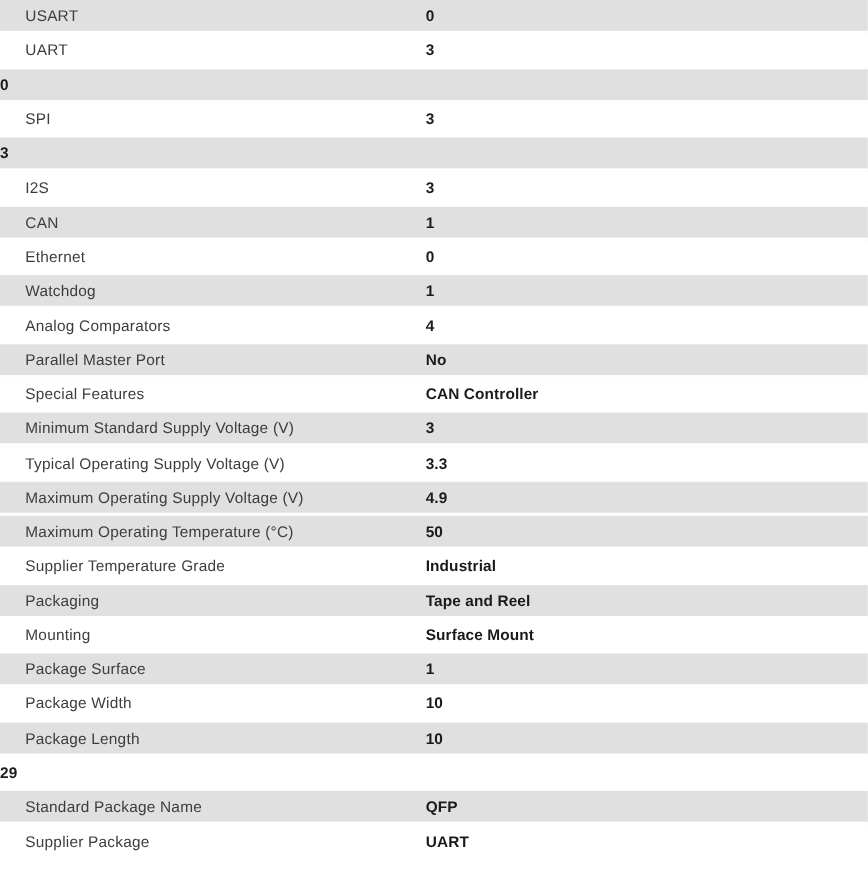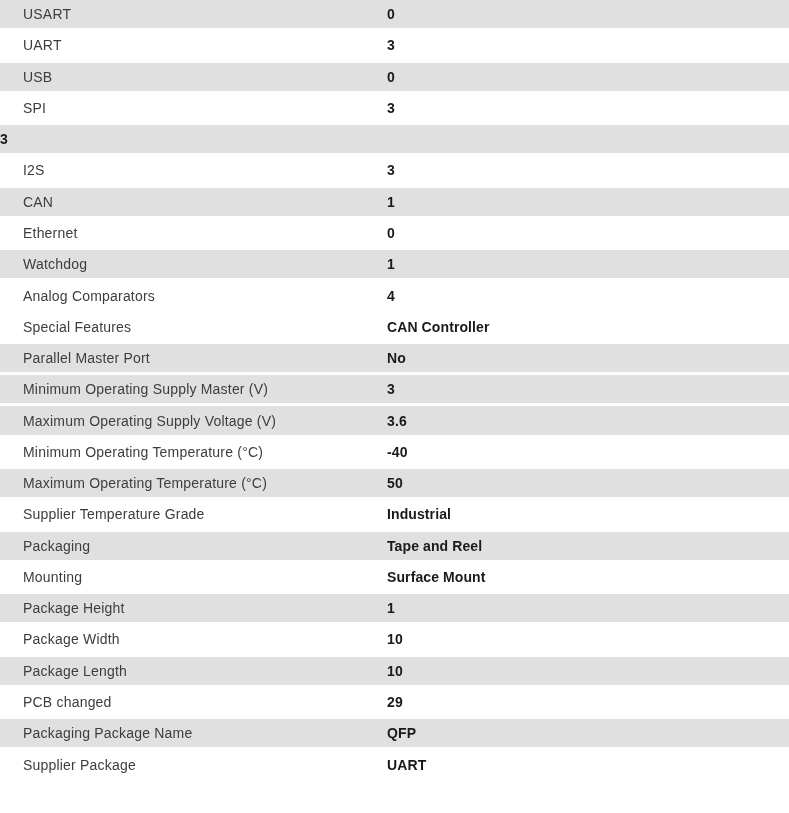--- a/index.html
+++ b/index.html
@@ -54,21 +54,20 @@
     <div class="cell label">USART</div>
     <div class="cell value">0</div>
   </div>
 
   <div class="row white">
     <div class="cell label">UART</div>
     <div class="cell value">3</div>
   </div>
 
   <div class="row gray">
-    <div class="cell label">USB</div>
     <div class="cell value">0</div>
   </div>
 
   <div class="row white">
     <div class="cell label">SPI</div>
     <div class="cell value">3</div>
   </div>
 
   <div class="row gray">
     <div class="cell value">3</div>
@@ -92,45 +91,45 @@
   <div class="row gray">
     <div class="cell label">Watchdog</div>
     <div class="cell value">1</div>
   </div>
 
   <div class="row white">
     <div class="cell label">Analog Comparators</div>
     <div class="cell value">4</div>
   </div>
 
+  <div class="row gray">
+    <div class="cell label">Parallel Master Port</div>
+    <div class="cell value">No</div>
+  </div>
+
   <div class="row white">
     <div class="cell label">Special Features</div>
     <div class="cell value">CAN Controller</div>
   </div>
 
   <div class="row gray">
-    <div class="cell label">Parallel Master Port</div>
-    <div class="cell value">No</div>
+    <div class="cell label">Minimum Standard Supply Voltage (V)</div>
+    <div class="cell value">3</div>
+  </div>
+
+  <div class="row white">
+    <div class="cell label">Typical Operating Supply Voltage (V)</div>
+    <div class="cell value">3.3</div>
   </div>
 
   <div class="row gray">
-    <div class="cell label">Minimum Operating Supply Master (V)</div>
-    <div class="cell value">3</div>
+    <div class="cell label">Maximum Operating Supply Voltage (V)</div>
+    <div class="cell value">4.9</div>
   </div>
 
-
-  <div class="row gray">
-    <div class="cell label">Maximum Operating Supply Voltage (V)</div>
-    <div class="cell value">3.6</div>
-  </div>
-
-  <div class="row white">
-    <div class="cell label">Minimum Operating Temperature (°C)</div>
-    <div class="cell value">-40</div>
-  </div>
 
   <div class="row gray">
     <div class="cell label">Maximum Operating Temperature (°C)</div>
     <div class="cell value">50</div>
   </div>
 
   <div class="row white">
     <div class="cell label">Supplier Temperature Grade</div>
     <div class="cell value">Industrial</div>
   </div>
@@ -139,41 +138,40 @@
     <div class="cell label">Packaging</div>
     <div class="cell value">Tape and Reel</div>
   </div>
 
   <div class="row white">
     <div class="cell label">Mounting</div>
     <div class="cell value">Surface Mount</div>
   </div>
 
   <div class="row gray">
-    <div class="cell label">Package Height</div>
+    <div class="cell label">Package Surface</div>
     <div class="cell value">1</div>
   </div>
 
   <div class="row white">
     <div class="cell label">Package Width</div>
     <div class="cell value">10</div>
   </div>
 
   <div class="row gray">
     <div class="cell label">Package Length</div>
     <div class="cell value">10</div>
   </div>
 
   <div class="row white">
-    <div class="cell label">PCB changed</div>
     <div class="cell value">29</div>
   </div>
 
   <div class="row gray">
-    <div class="cell label">Packaging Package Name</div>
+    <div class="cell label">Standard Package Name</div>
     <div class="cell value">QFP</div>
   </div>
 
   <div class="row white">
     <div class="cell label">Supplier Package</div>
     <div class="cell value">UART</div>
   </div>
 </div>
 
 </body></html>

